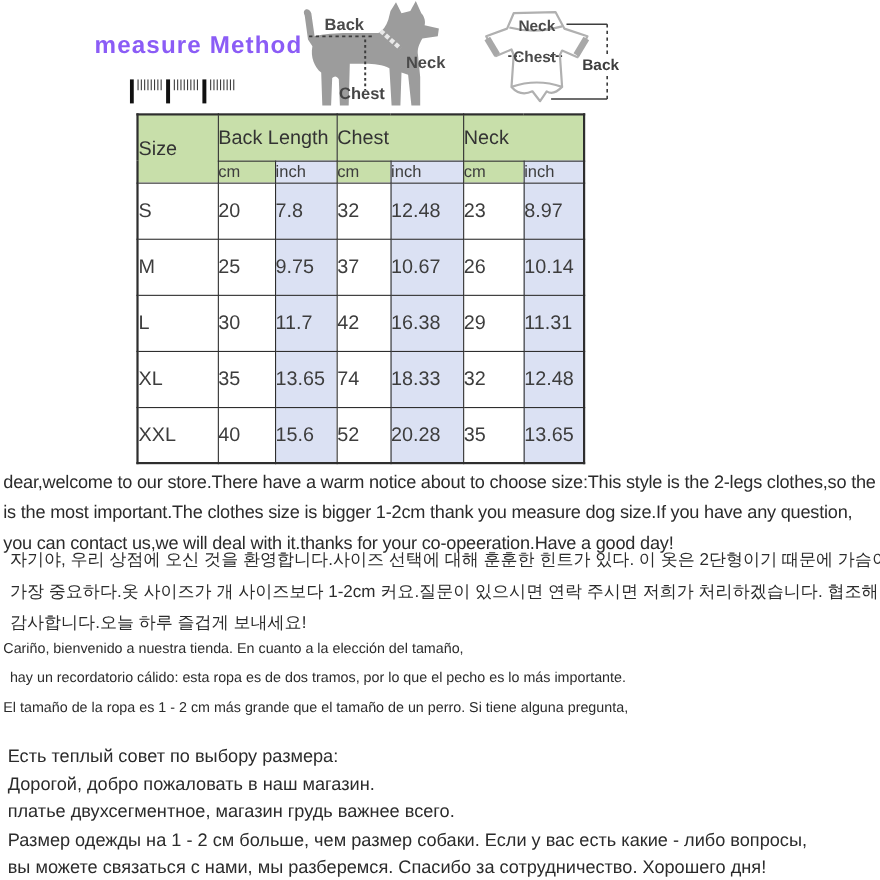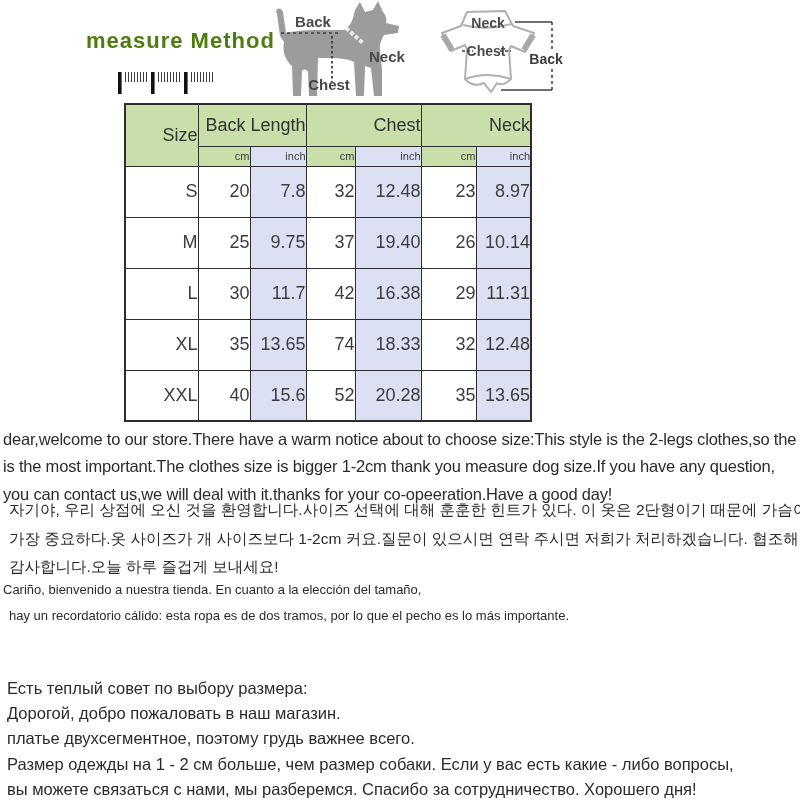--- a/index.html
+++ b/index.html
@@ -5,42 +5,42 @@
   * { margin:0; padding:0; box-sizing:border-box; }
   body { background:#ffffff; font-family:"Liberation Sans", sans-serif; }
   .canvas {
     position:relative; width:800px; height:800px; margin:0 auto;
     background:#ffffff; overflow:hidden;
   }
 
   
   .title {
     position:absolute; left:86px; top:28px;
-    font-size:22px; font-weight:bold; color:#4d7c0f; letter-spacing:1px;
+    font-size:22px; font-weight:bold; color:#8b5cf6; letter-spacing:1px;
   }
   .ruler { position:absolute; left:118px; top:72px; }
   .dog-illo { position:absolute; left:256px; top:0; }
   .shirt-illo { position:absolute; left:433px; top:0; }
   svg text { font-family:"Liberation Sans", sans-serif; font-weight:bold; }
 
   
   table.size-table {
     position:absolute; left:124px; top:103px; width:406px;
     border-collapse:collapse; table-layout:fixed;
     border:2px solid #2e2e2e;
   }
   table.size-table td {
-    border:1px solid #2e2e2e; text-align:right; vertical-align:middle;
+    border:1px solid #2e2e2e; text-align:left; vertical-align:middle;
     color:#3d3d3d; background:#ffffff;
   }
   .green { background:#c8dfaa !important; }
   .blue  { background:#dbe1f3 !important; }
   tr.hrow1 td { height:42px; font-size:18px; color:#333333; }
   td.size-head { font-size:18px; }
-  tr.hrow2 td { height:20px; font-size:11px; }
+  tr.hrow2 td { height:20px; font-size:15px; }
   tr.drow td { height:51px; font-size:18px; }
 
   
   .notes { position:absolute; white-space:nowrap; color:#2b2b2b; }
   .notes .line { white-space:nowrap; }
   .notes-en { left:3px; top:426px; font-size:16.5px; line-height:27.4px; letter-spacing:-0.2px; }
   .notes-ko { left:9px; top:496px; font-size:15.5px; line-height:28.6px; }
   .notes-es { left:3px; top:577px; font-size:13px; line-height:26.4px; }
   .notes-es .line:nth-child(2) { padding-left:6px; }
   .notes-ru { left:7px; top:676px; font-size:16.5px; line-height:25.2px; }
@@ -133,21 +133,21 @@
         <td>32</td>
         <td class="blue">12.48</td>
         <td>23</td>
         <td class="blue">8.97</td>
       </tr>
       <tr class="drow">
         <td>M</td>
         <td>25</td>
         <td class="blue">9.75</td>
         <td>37</td>
-        <td class="blue">19.40</td>
+        <td class="blue">10.67</td>
         <td>26</td>
         <td class="blue">10.14</td>
       </tr>
       <tr class="drow">
         <td>L</td>
         <td>30</td>
         <td class="blue">11.7</td>
         <td>42</td>
         <td class="blue">16.38</td>
         <td>29</td>
@@ -182,23 +182,24 @@
 
   <div class="notes notes-ko">
     <div class="line">자기야, 우리 상점에 오신 것을 환영합니다.사이즈 선택에 대해 훈훈한 힌트가 있다. 이 옷은 2단형이기 때문에 가슴이</div>
     <div class="line">가장 중요하다.옷 사이즈가 개 사이즈보다 1-2cm 커요.질문이 있으시면 연락 주시면 저희가 처리하겠습니다. 협조해 주셔서</div>
     <div class="line">감사합니다.오늘 하루 즐겁게 보내세요!</div>
   </div>
 
   <div class="notes notes-es">
     <div class="line">Cariño, bienvenido a nuestra tienda. En cuanto a la elección del tamaño,</div>
     <div class="line">hay un recordatorio cálido: esta ropa es de dos tramos, por lo que el pecho es lo más importante.</div>
+    <div class="line">El tamaño de la ropa es 1 - 2 cm más grande que el tamaño de un perro. Si tiene alguna pregunta,</div>
   </div>
 
   <div class="notes notes-ru">
     <div class="line">Есть теплый совет по выбору размера:</div>
     <div class="line">Дорогой, добро пожаловать в наш магазин.</div>
-    <div class="line">платье двухсегментное, поэтому грудь важнее всего.</div>
+    <div class="line">платье двухсегментное, магазин грудь важнее всего.</div>
     <div class="line">Размер одежды на 1 - 2 см больше, чем размер собаки. Если у вас есть какие - либо вопросы,</div>
     <div class="line">вы можете связаться с нами, мы разберемся. Спасибо за сотрудничество. Хорошего дня!</div>
   </div>
 
 </div>
 
 </body></html>

